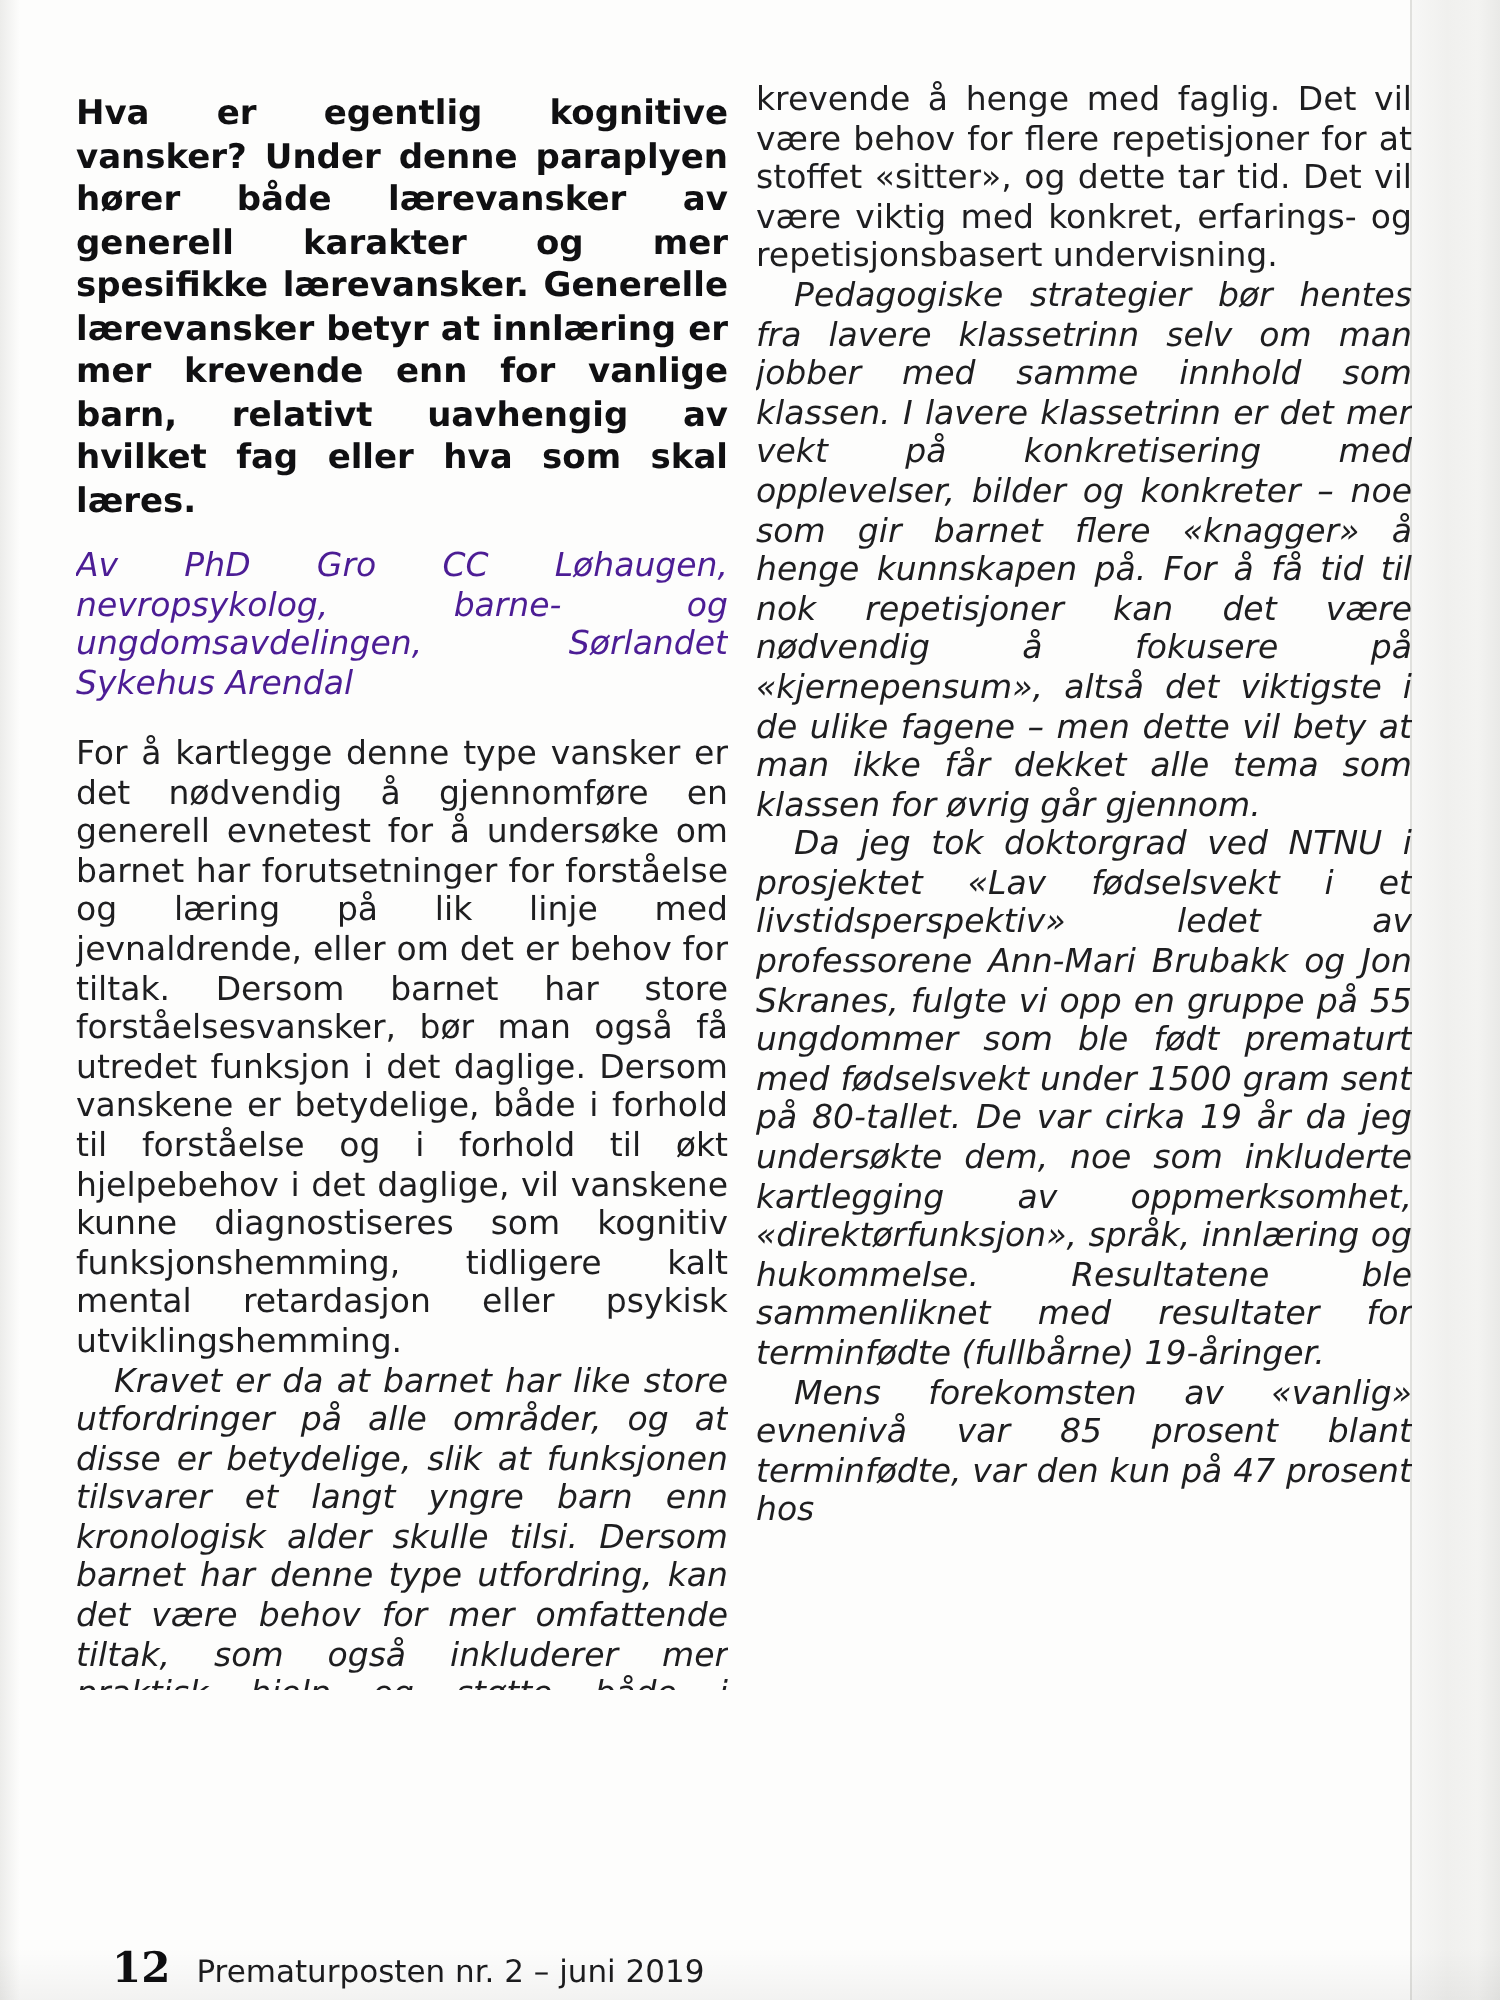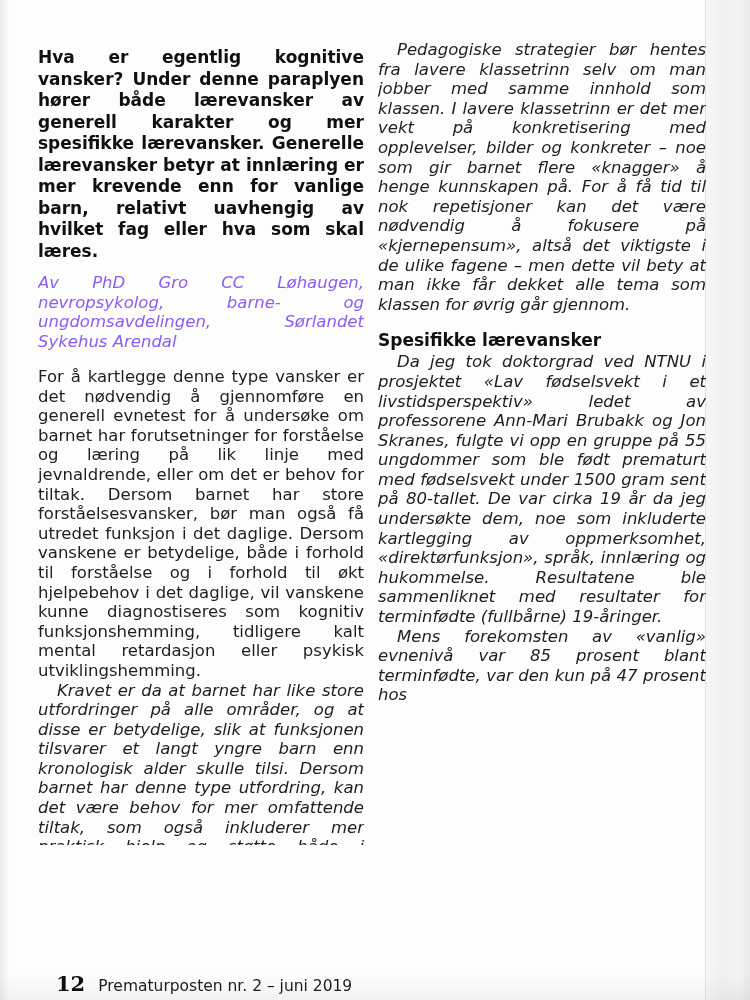--- a/index.html
+++ b/index.html
@@ -75,21 +75,21 @@
     font-weight: bold;
     line-height: 21.5px;
     text-align: justify;
     color: #101012;
   }
   .byline {
     font-style: italic;
     font-size: 16.5px;
     line-height: 19.5px;
     text-align: justify;
-    color: #8b5cf6;
+    color: #4c1d95;
     margin-top: 11px !important;
     margin-bottom: 16px !important;
   }
   .para {
     font-size: 16.5px;
     line-height: 19.6px;
     text-align: justify;
     color: #1e1e20;
     hyphens: auto;
     -webkit-hyphens: auto;
@@ -134,22 +134,22 @@
     <div class="columns">
       <div class="col col-left">
         <p class="intro" lang="nb">Hva er egentlig kognitive vansker? Under denne paraplyen hører både lærevansker av generell karakter og mer spesifikke lærevansker. Generelle lærevansker betyr at innlæring er mer krevende enn for vanlige barn, relativt uavhengig av hvilket fag eller hva som skal læres.</p>
         <p class="byline" lang="nb">Av PhD Gro CC Løhaugen, nevropsykolog, barne- og ungdomsavdelingen, Sørlandet Sykehus Arendal</p>
         <p class="para" lang="nb">For å kartlegge denne type vansker er det nødvendig å gjennomføre en generell evnetest for å undersøke om barnet har forutsetninger for forståelse og læring på lik linje med jevnaldrende, eller om det er behov for tiltak. Dersom barnet har store forståelsesvansker, bør man også få utredet funksjon i det daglige. Dersom vanskene er betydelige, både i forhold til forståelse og i forhold til økt hjelpebehov i det daglige, vil vanskene kunne diagnostiseres som kognitiv funksjonshemming, tidligere kalt mental retardasjon eller psykisk utviklingshemming.</p>
         <p class="para indent" lang="nb">Kravet er da at barnet har like store utfordringer på alle områder, og at disse er betydelige, slik at funksjonen tilsvarer et langt yngre barn enn kronologisk alder skulle tilsi. Dersom barnet har denne type utfordring, kan det være behov for mer omfattende tiltak, som også inkluderer mer praktisk hjelp og støtte både i barnehage, på skole og hjemme.</p>
 
       </div>
 
       <div class="col col-right">
+        <p class="para" lang="nb">krevende å henge med faglig. Det vil være behov for flere repetisjoner for at stoffet «sitter», og dette tar tid. Det vil være viktig med konkret, erfarings- og repetisjonsbasert undervisning.</p>
         <p class="para indent" lang="nb">Pedagogiske strategier bør hentes fra lavere klassetrinn selv om man jobber med samme innhold som klassen. I lavere klassetrinn er det mer vekt på konkretisering med opplevelser, bilder og konkreter – noe som gir barnet flere «knagger» å henge kunnskapen på. For å få tid til nok repetisjoner kan det være nødvendig å fokusere på «kjernepensum», altså det viktigste i de ulike fagene – men dette vil bety at man ikke får dekket alle tema som klassen for øvrig går gjennom.</p>
-        <h2 class="subhead">Spesifikke lærevansker</h2>
         <p class="para indent" lang="nb">Da jeg tok doktorgrad ved NTNU i prosjektet «Lav fødselsvekt i et livstidsperspektiv» ledet av professorene Ann-Mari Brubakk og Jon Skranes, fulgte vi opp en gruppe på 55 ungdommer som ble født prematurt med fødselsvekt under 1500 gram sent på 80-tallet. De var cirka 19 år da jeg undersøkte dem, noe som inkluderte kartlegging av oppmerksomhet, «direktørfunksjon», språk, innlæring og hukommelse. Resultatene ble sammenliknet med resultater for terminfødte (fullbårne) 19-åringer.</p>
         <p class="para indent" lang="nb">Mens forekomsten av «vanlig» evnenivå var 85 prosent blant terminfødte, var den kun på 47 prosent hos</p>
       </div>
     </div>
   </div>
 
   <div class="footer">
     <span class="page-num">12</span><span class="issue">Prematurposten nr. 2 – juni 2019</span>
   </div>
 

